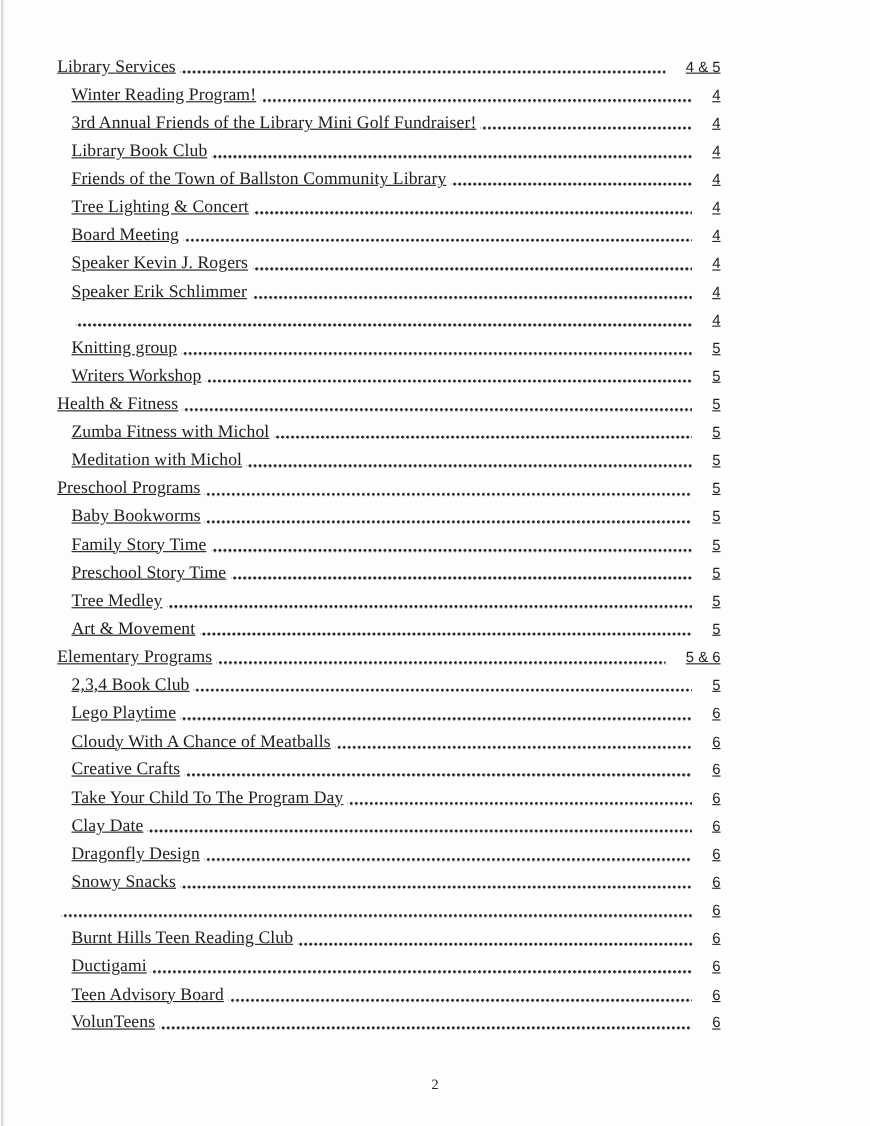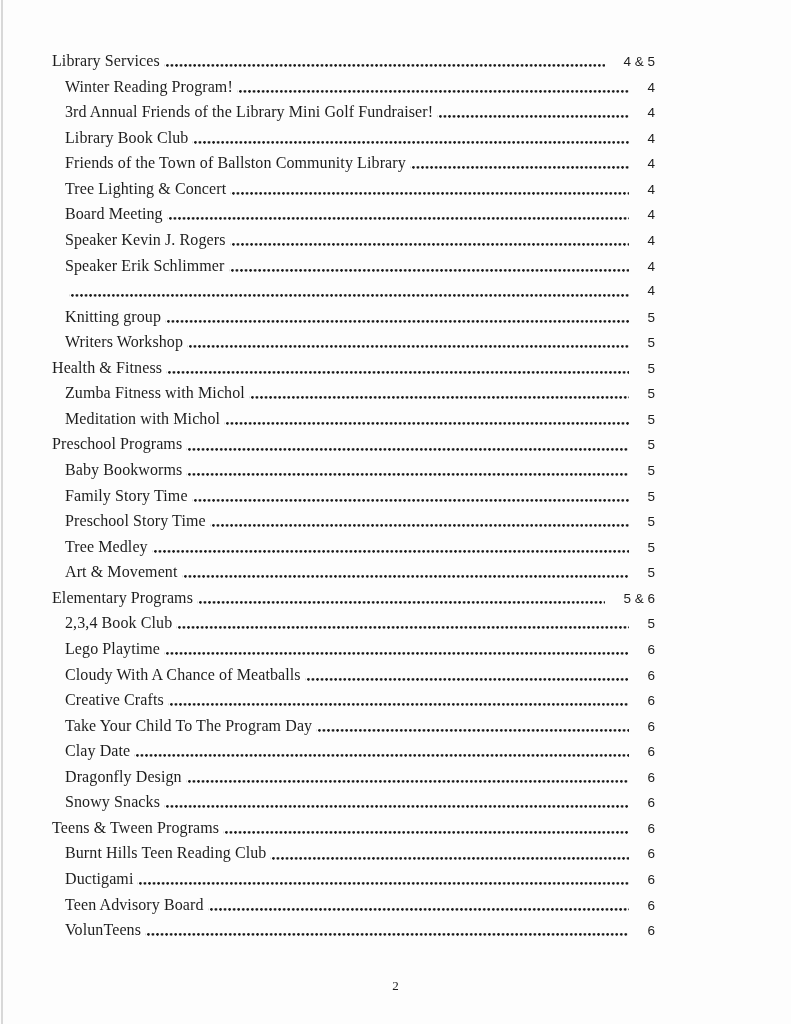--- a/index.html
+++ b/index.html
@@ -25,20 +25,21 @@
     top: 0;
     bottom: 0;
     width: 2px;
     background: #d8d8d8;
   }
   .toc {
     position: absolute;
     top: 48px;
     left: 52px;
     right: 136px;
+    text-decoration: underline;
   }
   .row {
     display: flex;
     align-items: baseline;
     height: 25.57px;
     line-height: 25.57px;
     font-size: 16px;
     white-space: nowrap;
   }
   .row.sub {
@@ -223,21 +224,20 @@
     <span class="label">Dragonfly Design</span>
     <span class="dots"></span>
     <span class="pagenum">6</span>
   </div>
       <div class="row sub">
     <span class="label">Snowy Snacks</span>
     <span class="dots"></span>
     <span class="pagenum">6</span>
   </div>
       <div class="row">
-    <span class="label">Teens &amp; Tween Programs</span>
     <span class="dots"></span>
     <span class="pagenum">6</span>
   </div>
       <div class="row sub">
     <span class="label">Burnt Hills Teen Reading Club</span>
     <span class="dots"></span>
     <span class="pagenum">6</span>
   </div>
       <div class="row sub">
     <span class="label">Ductigami</span>

